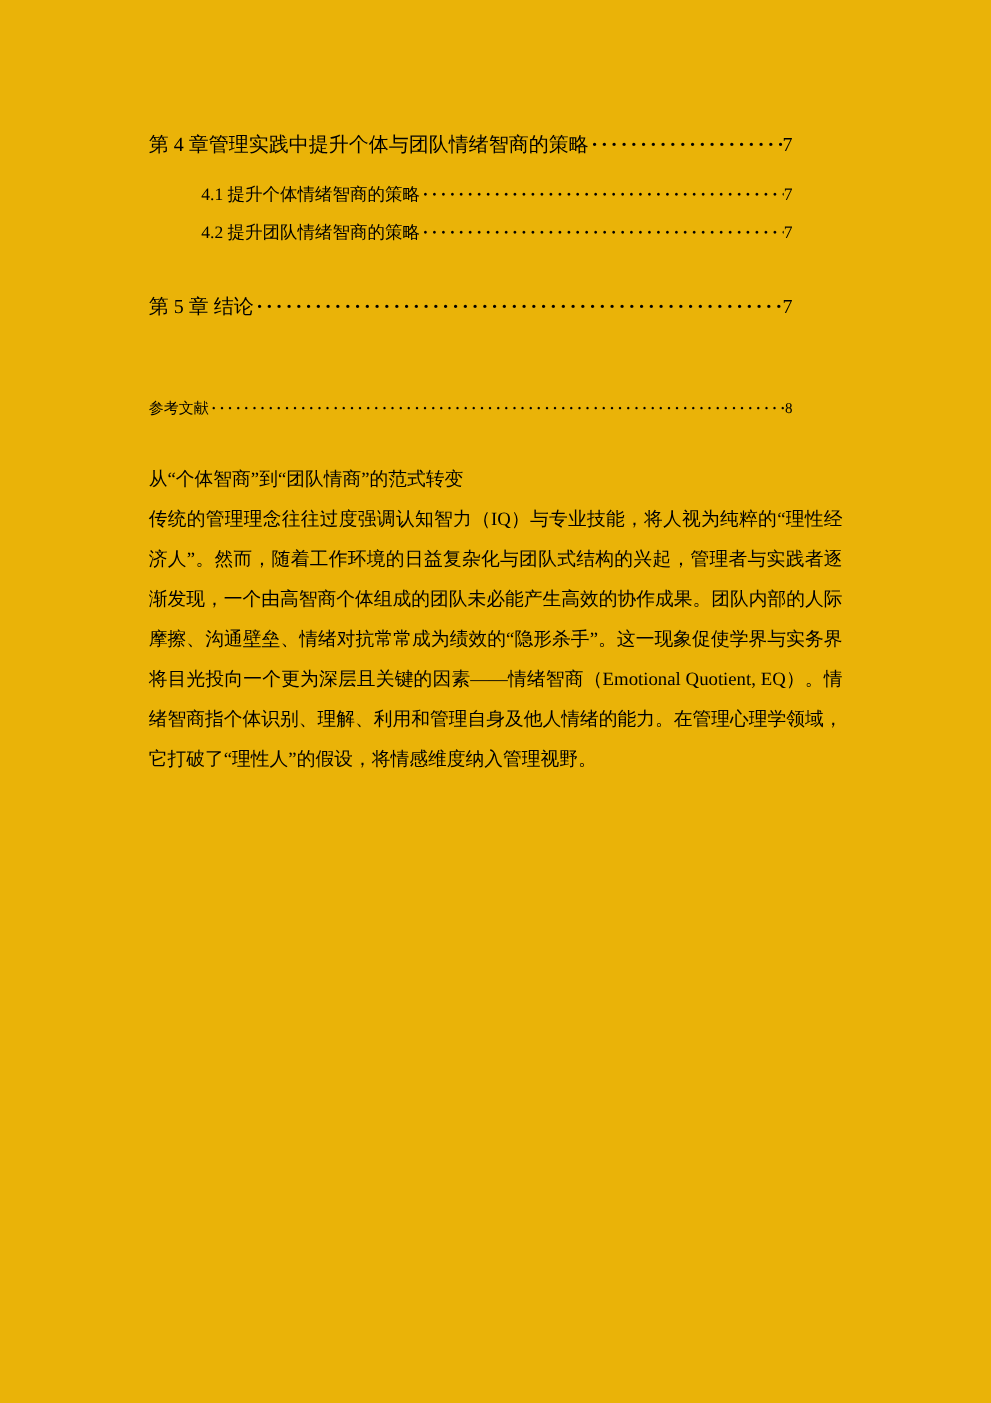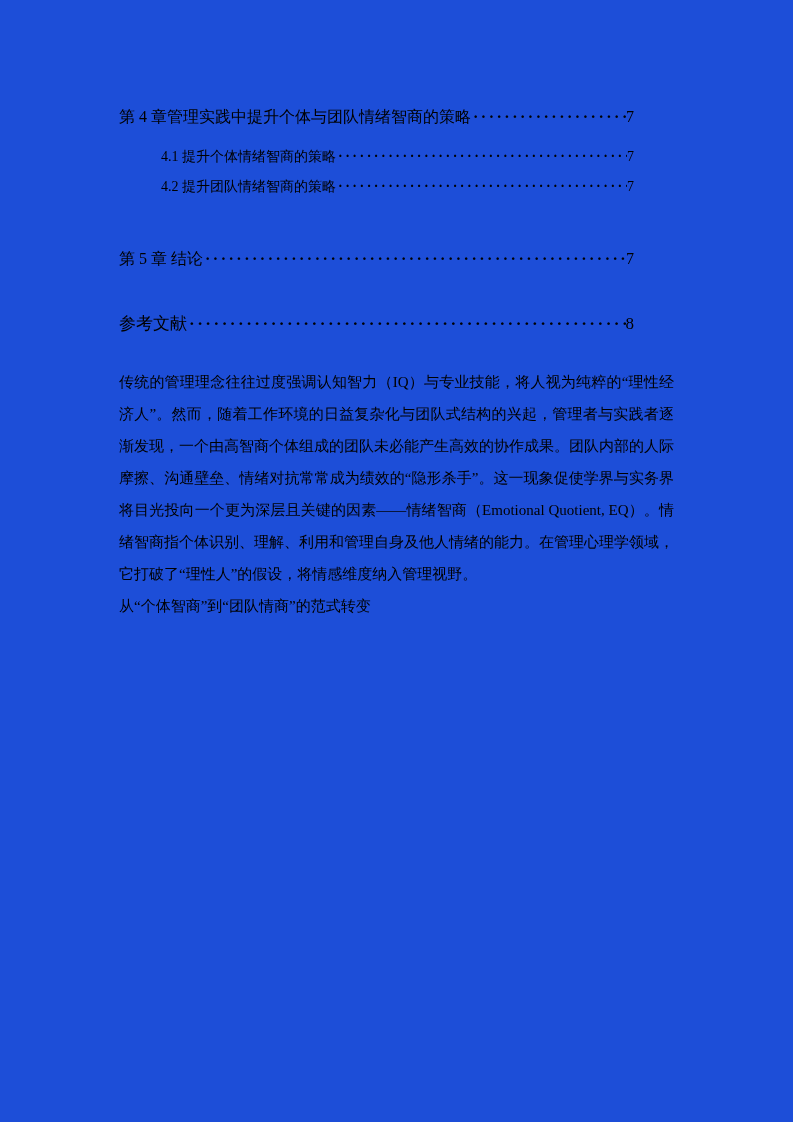--- a/index.html
+++ b/index.html
@@ -12,21 +12,21 @@
     height: 1122px;
     font-family: "Liberation Serif", "DejaVu Serif", serif;
     color: #000000;
   }
   .page {
     box-sizing: border-box;
     width: 793px;
     height: 1122px;
     padding: 0 119px;
     overflow: hidden;
-    background: #1d4ed8;
+    background: #eab308;
   }
   
   .toc {
     width: 515px;
   }
   .toc-entry {
     display: flex;
     align-items: baseline;
   }
   .toc-label { white-space: nowrap; }
@@ -43,22 +43,22 @@
     padding-left: 2px;
   }
   .toc-page { white-space: nowrap; }
 
   .l1 { font-size: 16px; line-height: 26px; }
   .l2 { font-size: 14px; line-height: 24px; margin-left: 42px; }
 
   .e0 { margin-top: 104px; }
   .e1 { margin-top: 15px; }
   .e2 { margin-top: 6px; }
-  .e3 { margin-top: 47px; }
-  .e4 { margin-top: 40px; font-size: 17px; line-height: 24px; }
+  .e3 { margin-top: 34px; }
+  .e4 { margin-top: 55px; font-size: 12px; line-height: 24px; }
 
   
   .chapter-title {
     margin: 68px 0 0 0;
     font-size: 19px;
     line-height: 28px;
     font-weight: bold;
     text-align: center;
   }
 
@@ -108,17 +108,17 @@
     <div class="toc-entry l1 e4">
       <span class="toc-label">参考文献</span>
       <span class="toc-leader"></span>
       <span class="toc-page">8</span>
     </div>
 
   </div>
 
 
   <div class="bodytext">
+    <p>从“个体智商”到“团队情商”的范式转变</p>
     <p>传统的管理理念往往过度强调认知智力（IQ）与专业技能，将人视为纯粹的“理性经济人”。然而，随着工作环境的日益复杂化与团队式结构的兴起，管理者与实践者逐渐发现，一个由高智商个体组成的团队未必能产生高效的协作成果。团队内部的人际摩擦、沟通壁垒、情绪对抗常常成为绩效的“隐形杀手”。这一现象促使学界与实务界将目光投向一个更为深层且关键的因素——情绪智商（Emotional Quotient, EQ）。情绪智商指个体识别、理解、利用和管理自身及他人情绪的能力。在管理心理学领域，它打破了“理性人”的假设，将情感维度纳入管理视野。</p>
-    <p>从“个体智商”到“团队情商”的范式转变</p>
   </div>
 
 </div>
 
 </body></html>

